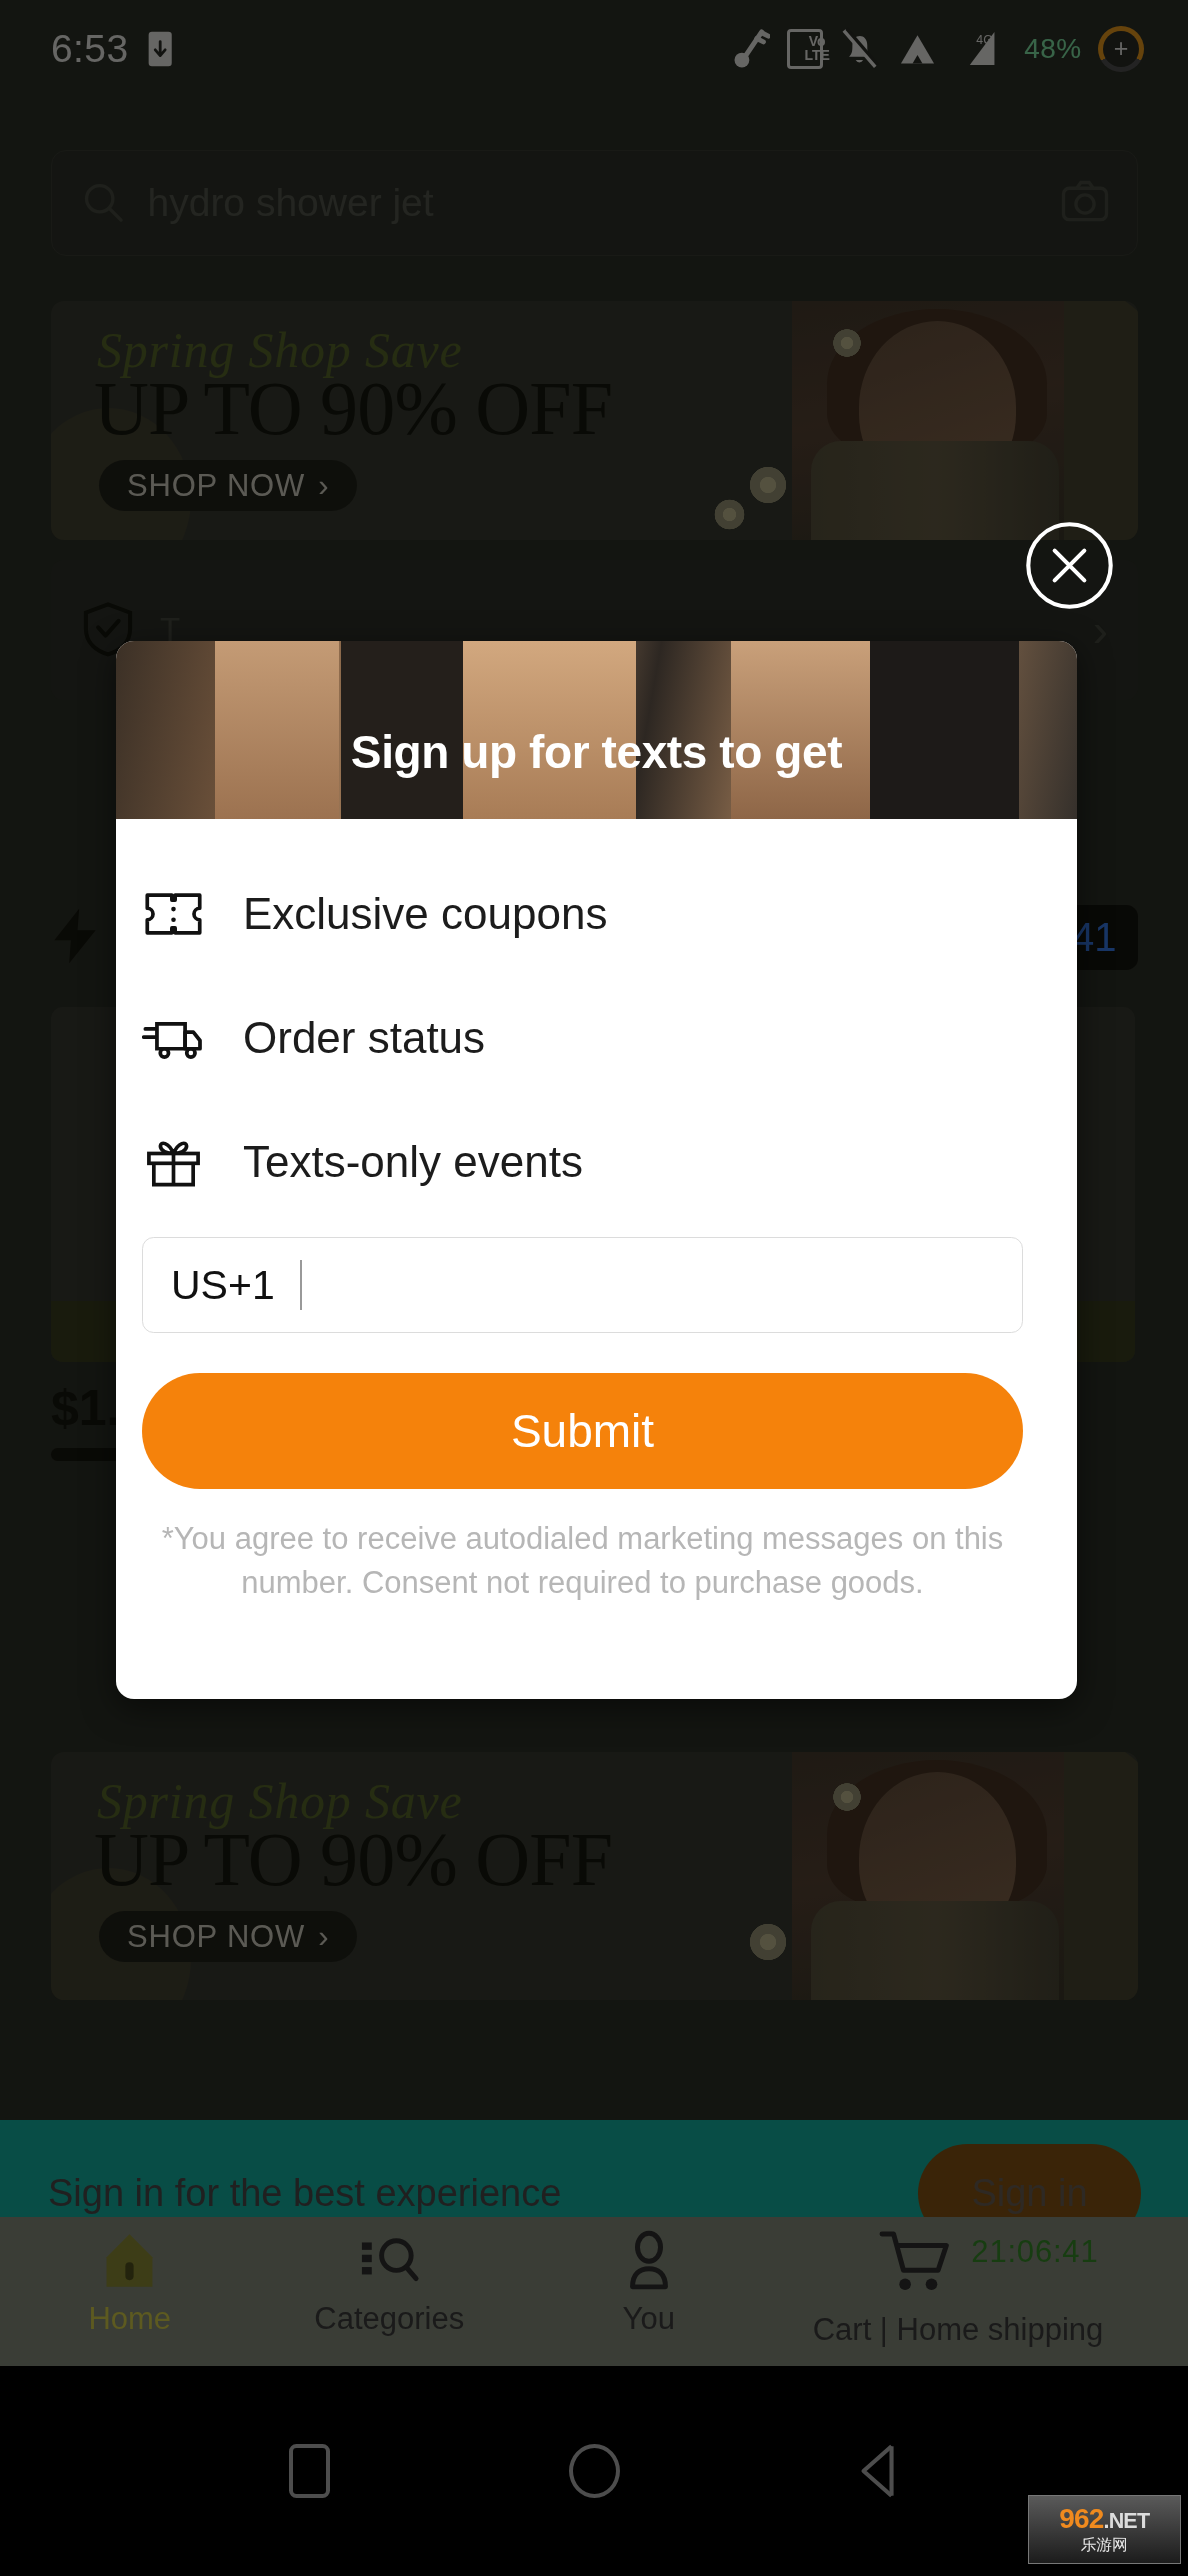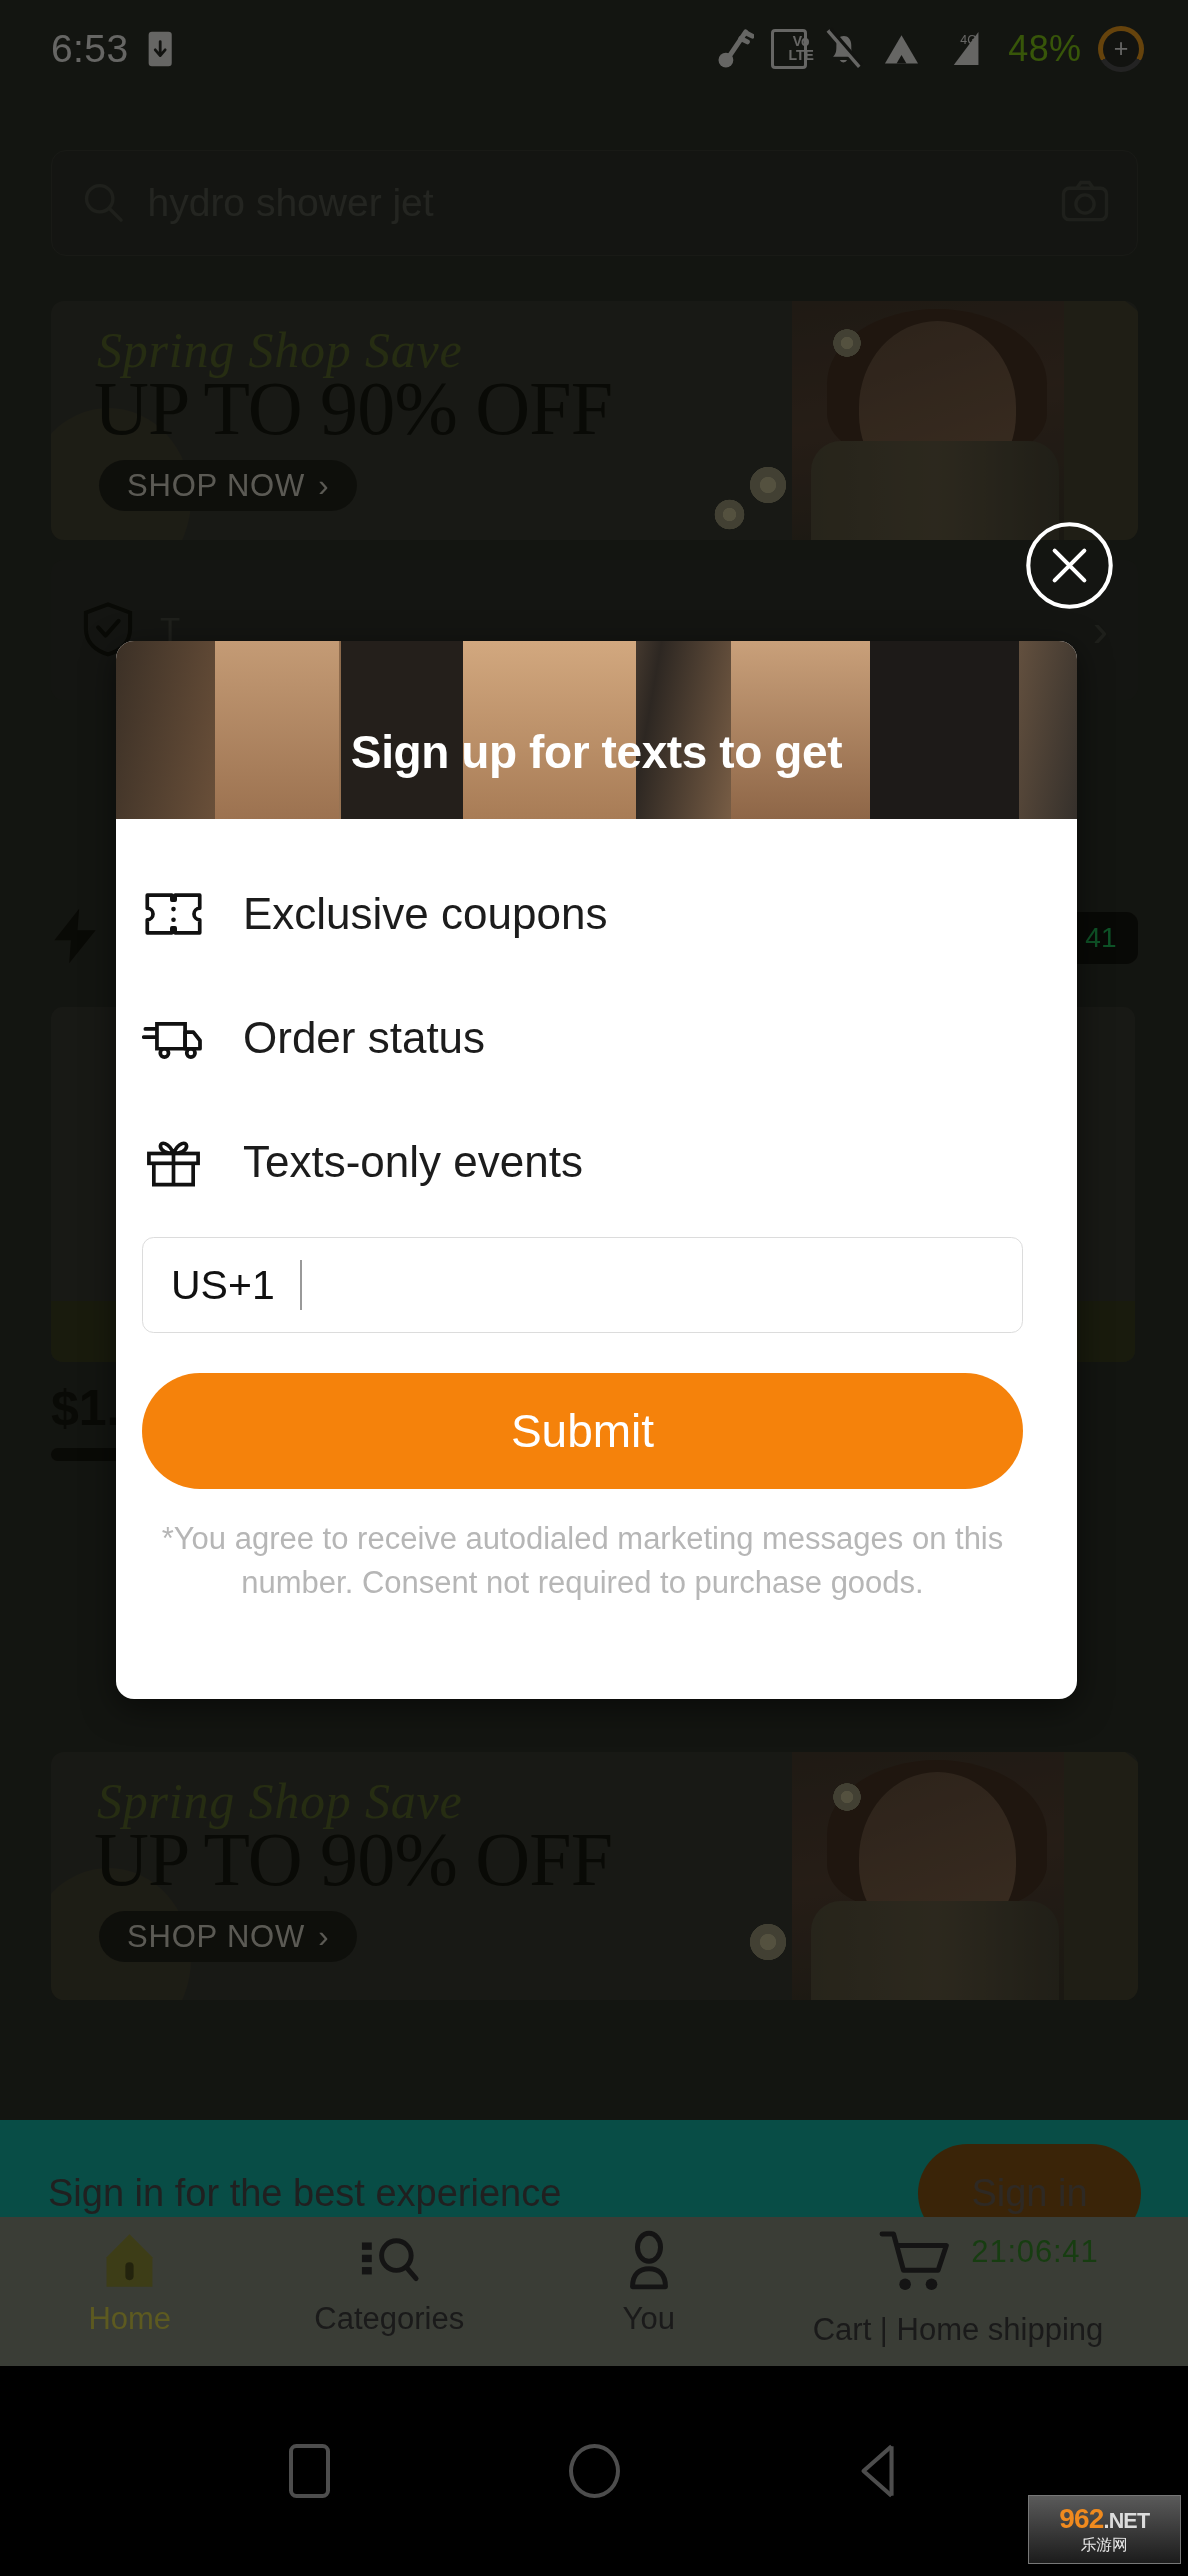--- a/index.html
+++ b/index.html
@@ -11,21 +11,21 @@
   
   #app { position:absolute; inset:0 0 309px 0; background:#2f3229; }
 
   
   .statusbar { position:absolute; top:0; left:0; width:1189px; height:97px;
                display:flex; align-items:center; justify-content:space-between;
                padding:0 45px 0 51px; color:#fff; }
   .sb-left { display:flex; align-items:center; gap:18px; }
   .sb-time { font-size:39px; letter-spacing:0.4px; color:#f2f2ee; }
   .sb-right { display:flex; align-items:center; gap:16.5px; }
-  .sb-pct { font-size:36px; color:#84cc16; letter-spacing:0.4px; margin-left:6.6px;text-align:center;}
+  .sb-pct { font-size:28px; color:#86efac; letter-spacing:0.4px; margin-left:6.6px;text-align:center;}
   .ico { display:block; }
 
   .volte { width:36px; height:40px; border:3.3px solid #f2f2ee; border-radius:4.1px;
            display:flex; flex-direction:column; align-items:center; justify-content:center;
            line-height:0.95;padding-left:25px; }
   .volte b { font-size:14px; font-weight:700; color:#f2f2ee; }
 
   .battwrap { position:relative; width:46px; height:46px; }
   .battwrap .ring { position:absolute; inset:0; border-radius:50%;
       background:conic-gradient(#f2a01e 0deg 120deg, #555 120deg 240deg, #f2a01e 240deg 360deg); }
@@ -77,22 +77,22 @@
   .strip { position:absolute; left:51px; top:560px; width:1087px; height:140px;
       background:#31342c; border-radius:13.2px; display:flex; align-items:center;
       padding:0 30px; gap:25px; }
   .strip .t1 { font-size:33px; color:#4a4e43; }
   .strip .chev { margin-left:auto; color:#4a4e43; font-size:46px; }
 
   
   .flashrow { position:absolute; left:51px; top:888px; width:1087px; height:99px;
       display:flex; align-items:center; gap:21.5px; }
   .flashrow .ftitle { font-size:50px; font-weight:700; color:#17180f; }
-  .chip { margin-left:auto; background:#15160f; color:#22c55e; border-radius:11.6px;
-      padding:10px 21.5px; font-size:28px;text-align:right; }
+  .chip { margin-left:auto; background:#15160f; color:#3b82f6; border-radius:11.6px;
+      padding:10px 21.5px; font-size:40px;text-align:right; }
 
   
   .cards { position:absolute; left:51px; top:1007px; width:1087px; height:611px;
       display:flex; gap:21.5px; }
   .card { width:347px; }
   .card .img { height:355px; background:#3a3d34; border-radius:11.6px; position:relative; overflow:hidden; }
   .card .prod { position:absolute; left:50%; top:30px; transform:translateX(-50%);
       width:124px; height:272px; background:linear-gradient(180deg,#3a3b35,#15160f 22%,#15160f 78%,#4a4b44);
       border-radius:18px; }
   .card .sale { position:absolute; left:0; bottom:0; width:100%; height:61px; background:#3c4020; }

